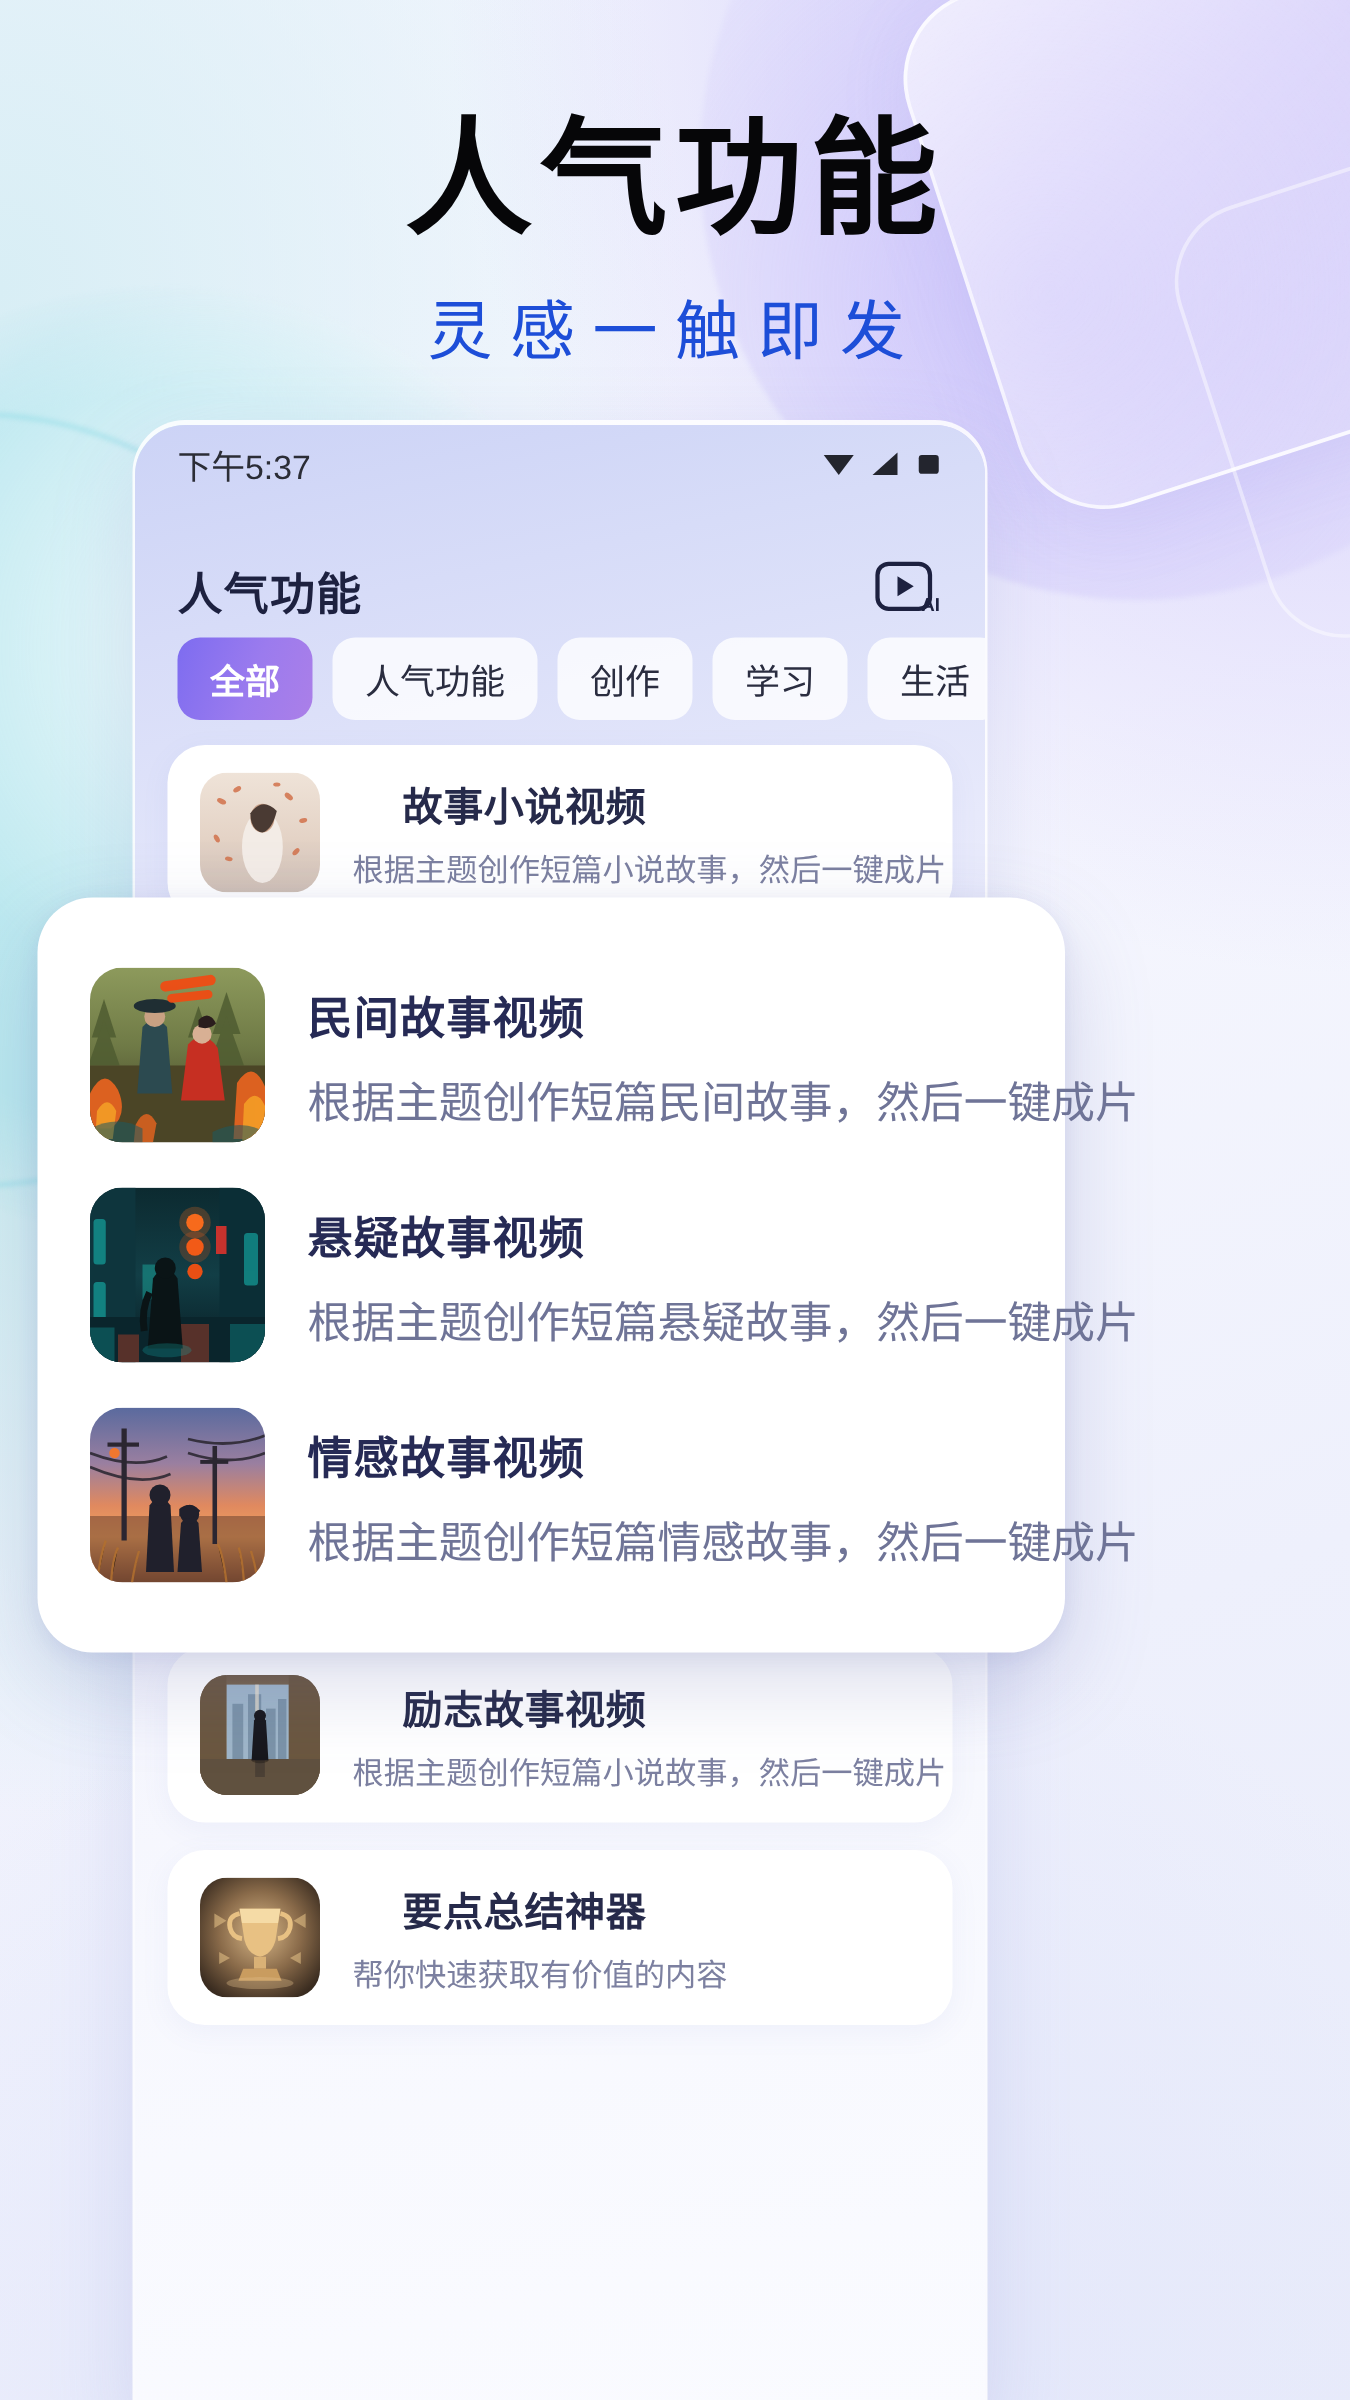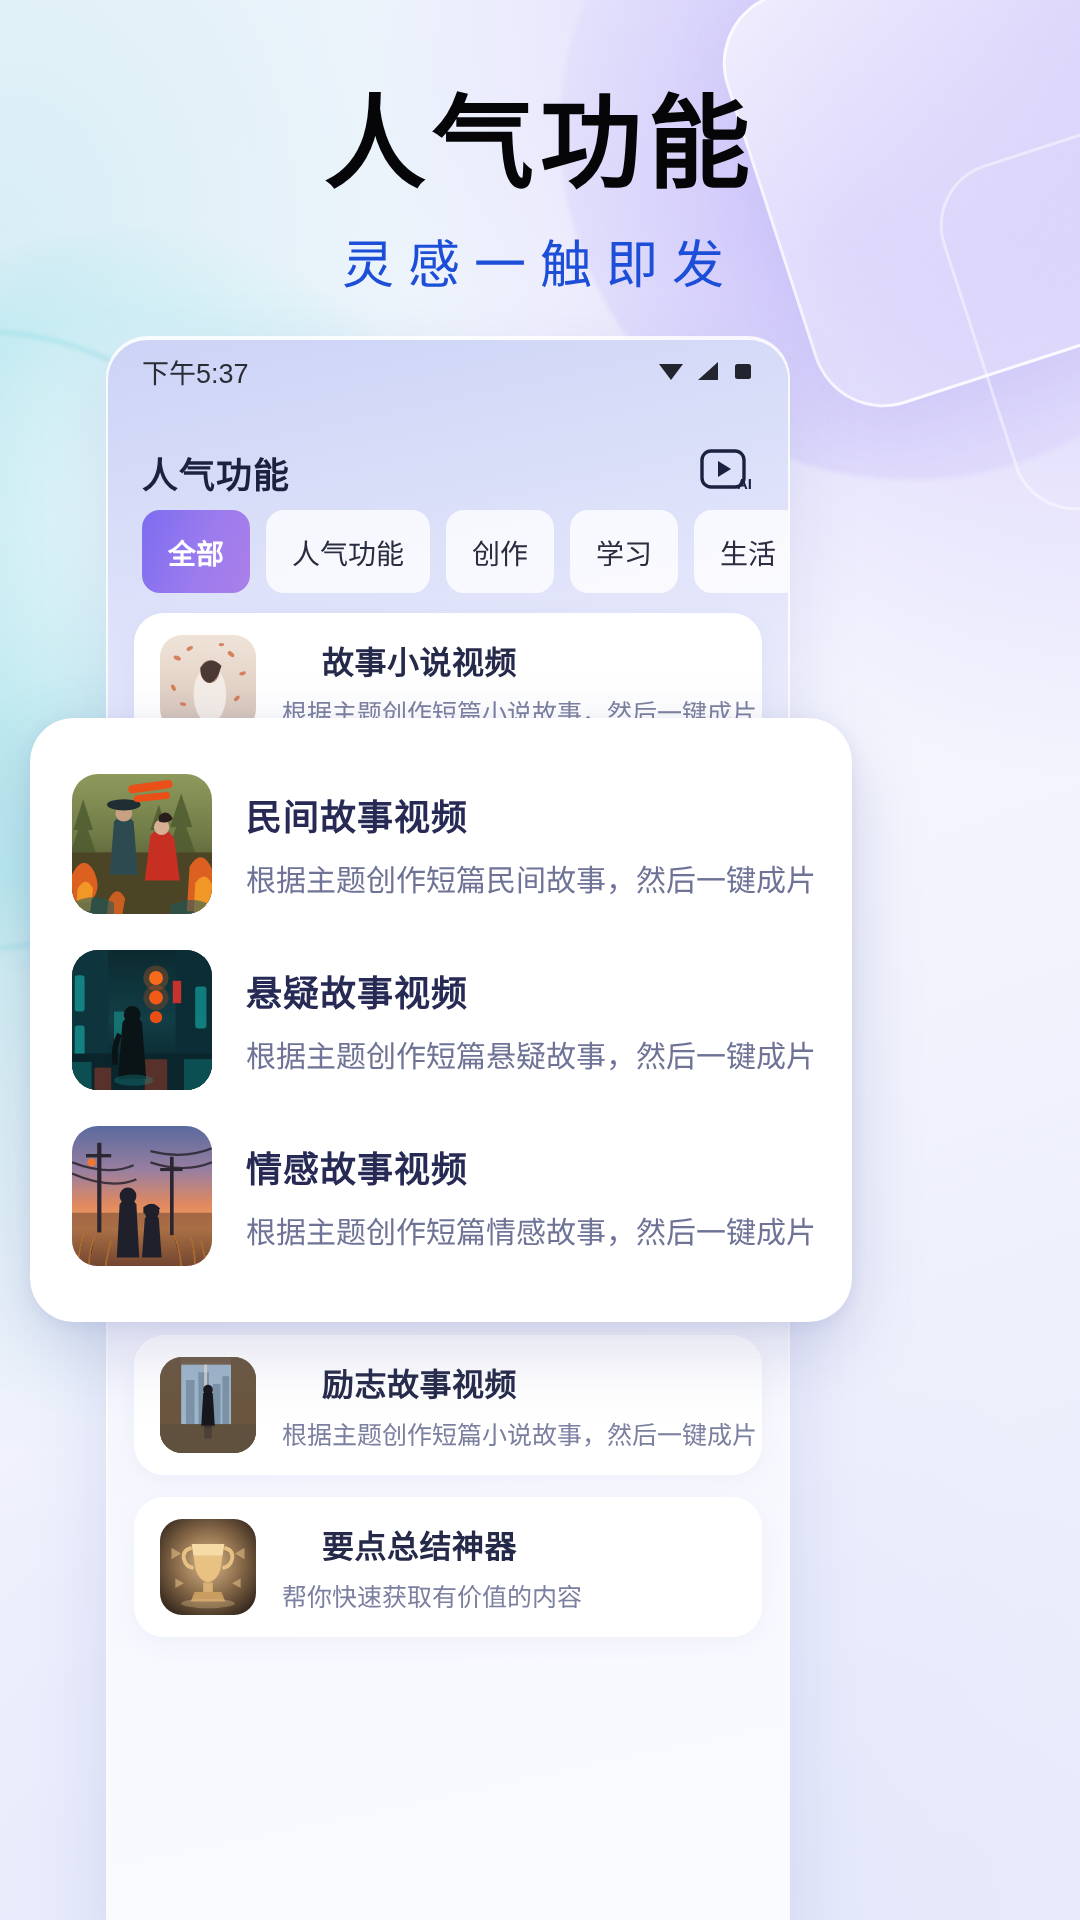--- a/index.html
+++ b/index.html
@@ -82,21 +82,21 @@
     height:96px; padding:0 34px;
     display:flex; align-items:flex-end; justify-content:space-between;
   }
   .app-title{ font-size:36px; font-weight:700; color:#1d2140; letter-spacing:1px; }
   .ai-btn{ width:56px; height:56px; display:flex; align-items:center; justify-content:center; }
 
   .tabs{
     display:flex; gap:16px; padding:12px 34px 0 34px;
   }
   .tab{
-    height:83px; padding:0 26px; border-radius:18px;
+    height:66px; padding:0 26px; border-radius:18px;
     display:flex; align-items:center; justify-content:center;
     font-size:28px; color:#2a2d40; background:rgba(255,255,255,.78);
     white-space:nowrap;
   }
   .tab.active{
     background:linear-gradient(110deg,#7d6cf0 0%,#9b7bee 55%,#ab7fe8 100%);
     color:#fff; font-weight:700;
   }
 
   .list{ padding:20px 26px 0 26px; }
@@ -121,21 +121,21 @@
     box-shadow:0 26px 70px rgba(90,100,170,.22), 0 4px 16px rgba(90,100,170,.10);
   }
   .pop-row{
     display:flex; align-items:center; gap:34px; padding:18px 8px;
   }
   .pop-thumb{
     width:140px; height:140px; flex:0 0 140px; border-radius:26px; overflow:hidden;
   }
   .pop-thumb svg{ display:block; width:100%; height:100%; }
   .pop-title{ font-size:36px; font-weight:700; color:#262a55; letter-spacing:1px; }
-  .pop-desc{ margin-top:16px; font-size:30px; color:#6f7497; white-space:nowrap; }
+  .pop-desc{ margin-top:16px; font-size:35px; color:#6f7497; white-space:nowrap; }
 </style>
 </head>
 <body>
 
 <div id="bg">
   <div class="bg-base"></div>
   <div class="bg-blob blob-a"></div>
   <div class="bg-blob blob-b"></div>
   <div class="bg-blob blob-c"></div>
   <div class="bg-card"></div>

